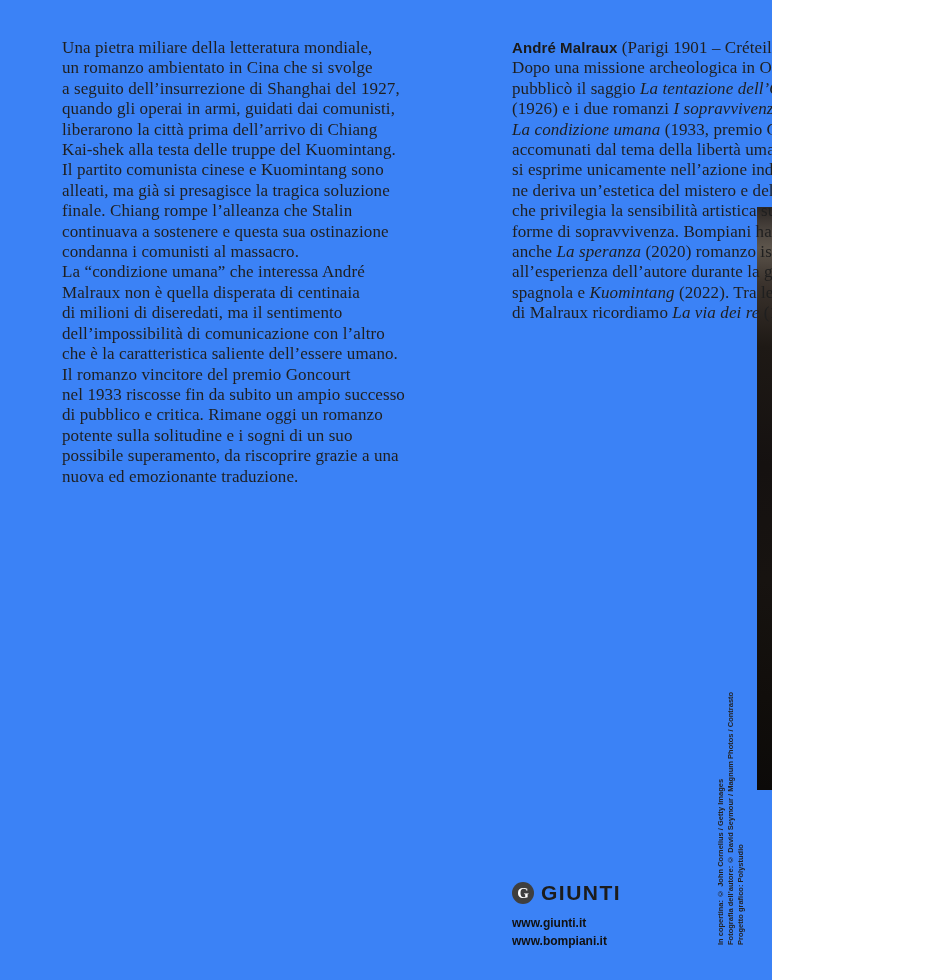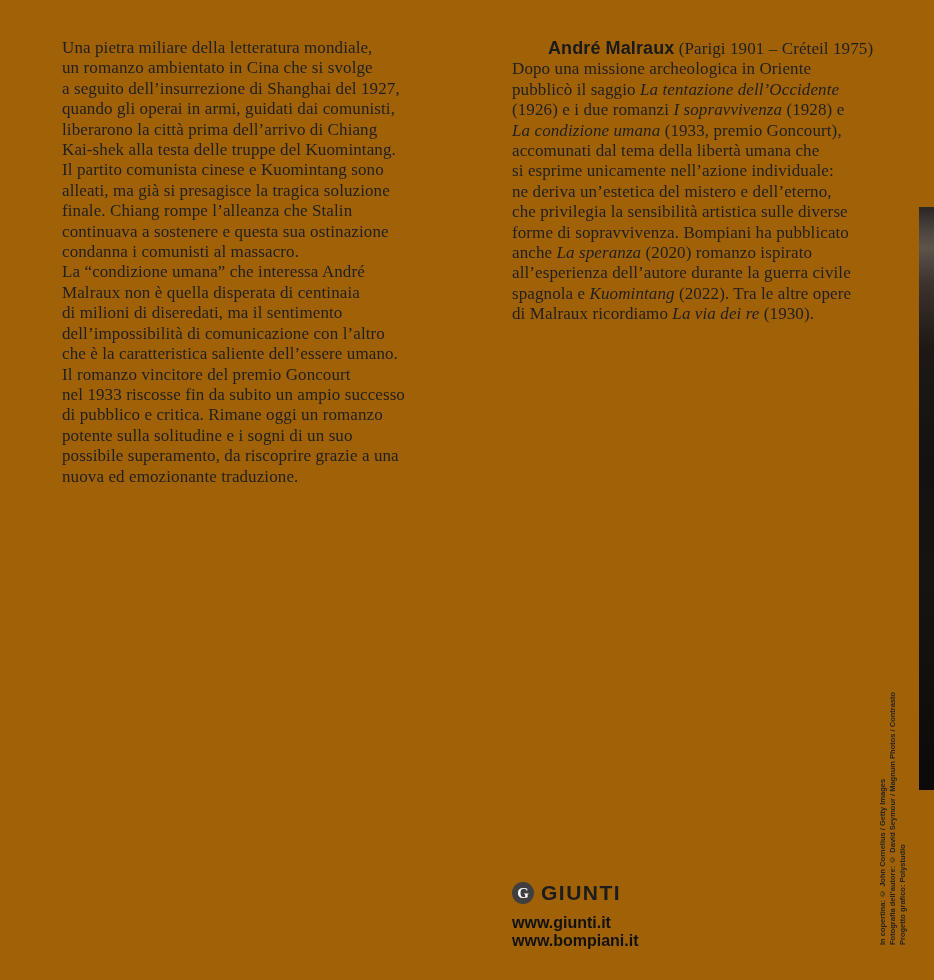--- a/index.html
+++ b/index.html
@@ -2,23 +2,23 @@
 <html><head>
 <meta charset="utf-8">
 <style>
   html, body {
     margin: 0;
     padding: 0;
     background: #ffffff;
   }
   .page {
     position: relative;
-    width: 934px;
+    width: 772px;
     height: 980px;
-    background: #a16207;
+    background: #3b82f6;
     overflow: hidden;
     font-family: "Liberation Serif", serif;
     color: #1f1f1f;
   }
 
   
   .photo-strip {
     position: absolute;
     top: 207px;
     height: 583px;
@@ -53,23 +53,22 @@
   }
   .text-col.right-col {
     left: 512px;
     top: 38px;
     width: 372px;
   }
   .right-col .italic { font-style: italic; }
   .right-col .author {
     font-family: "Liberation Sans", sans-serif;
     font-weight: bold;
-    font-size: 18px;
+    font-size: 15px;
     color: #1a1a1a;
-    margin-left: 36px;
   }
 
   
   .footer {
     position: absolute;
     left: 512px;
     top: 881px;
   }
   .logo-row {
     display: flex;
@@ -94,21 +93,21 @@
   .logo-text {
     font-family: "Liberation Sans", sans-serif;
     font-weight: bold;
     font-size: 21px;
     letter-spacing: 1.5px;
     color: #1c1c1c;
   }
   .site {
     font-family: "Liberation Sans", sans-serif;
     font-weight: bold;
-    font-size: 16px;
+    font-size: 12px;
     line-height: 18px;
     color: #111111;
   }
 
   
   .credits {
     position: absolute;
     right: 26px;
     bottom: 35px;
     height: 232px;

